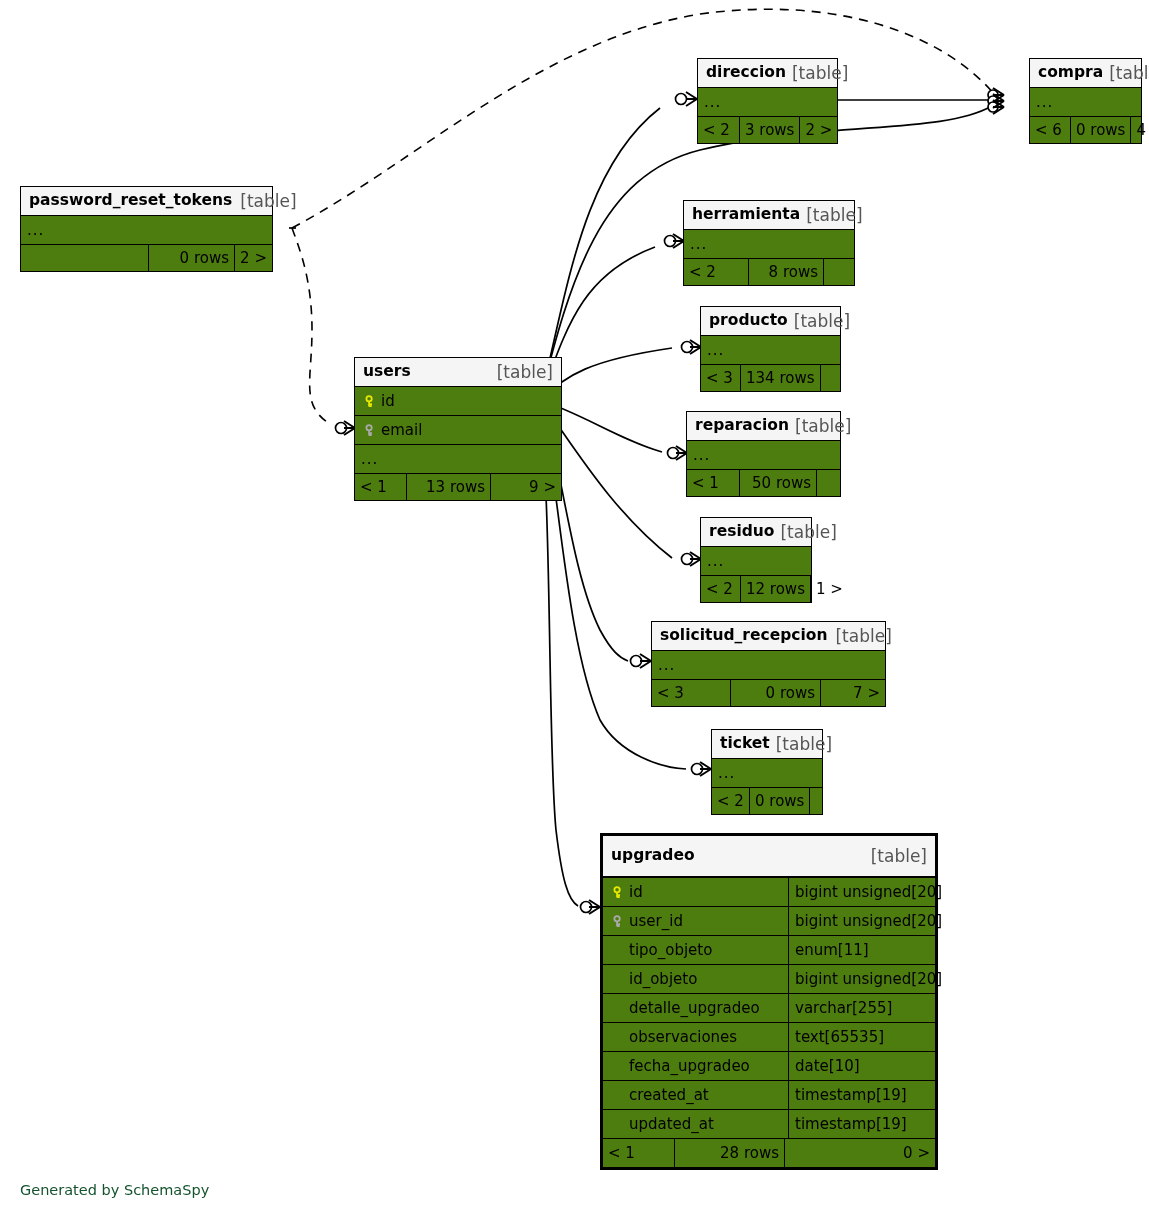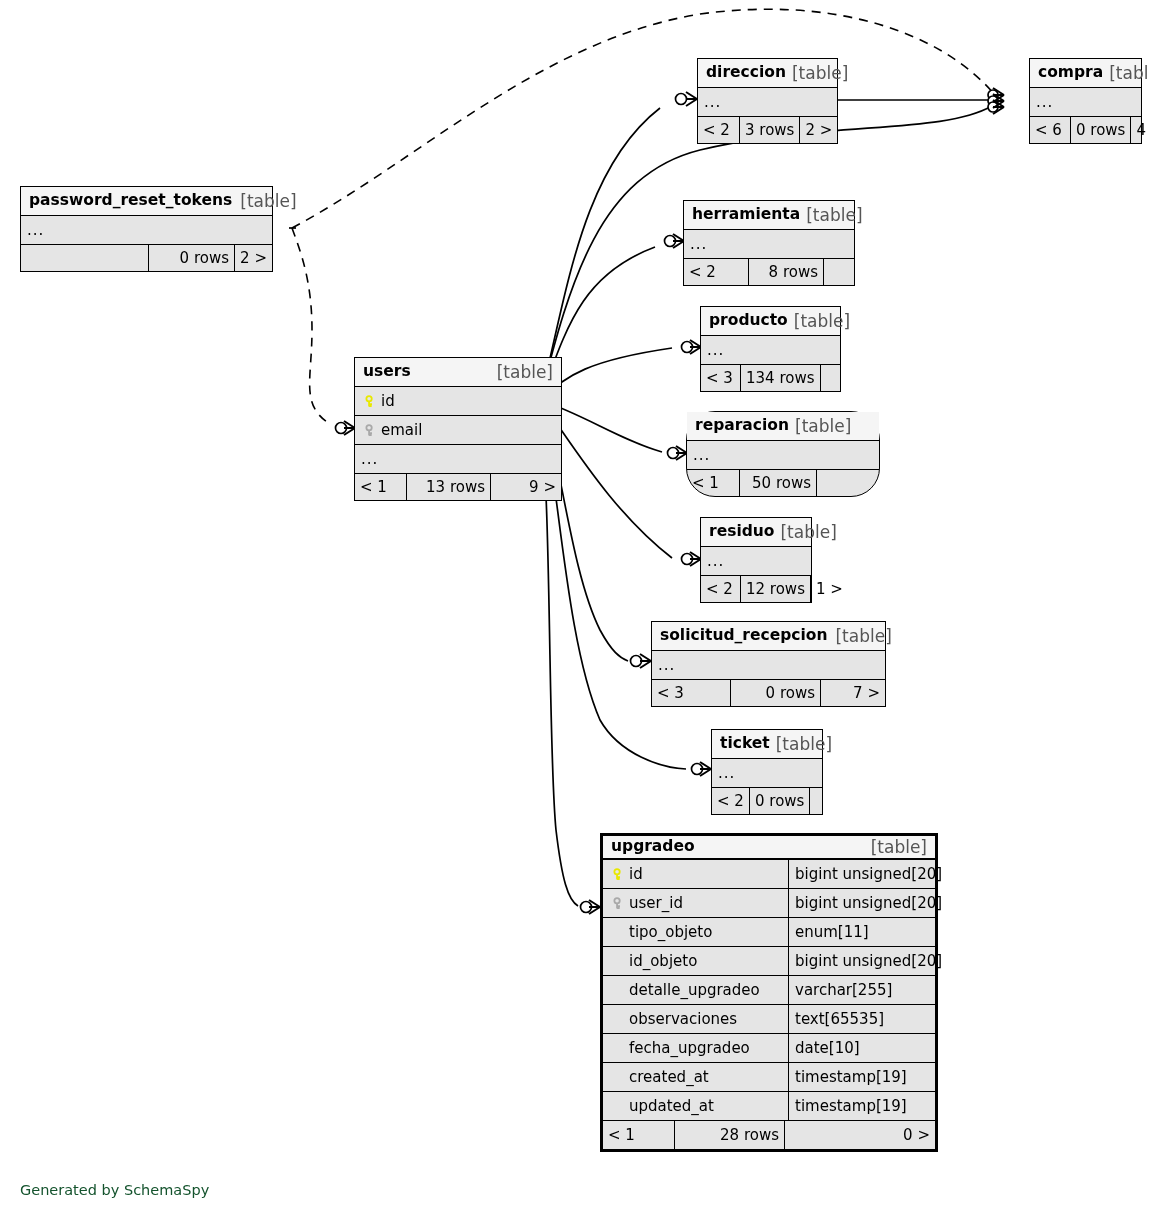--- a/index.html
+++ b/index.html
@@ -25,21 +25,21 @@
   #edge-layer {
     position: absolute;
     left: 0; top: 0;
     width: 1149px;
     height: 1211px;
     pointer-events: none;
   }
   .tbl {
     position: absolute;
     box-sizing: border-box;
-    background: #e5e5e5;
+    background: #4d7c0f;
     border: 1px solid #000000;
     font-size: 15px;
     line-height: 1;
     z-index: 5;
   }
   .tbl.focus {
     border: 3px solid #000000;
   }
   .tbl-head {
     box-sizing: border-box;
@@ -324,21 +324,21 @@
       <span class="tbl-tag">[table]</span>
     </div>
     <div class="ellipsis-row">...</div>
     <div class="footer nt">
       <div class="f-cell f-left" style="flex:0 0 40px">&lt; 3</div>
       <div class="f-cell f-mid" style="flex:0 0 78px">134 rows</div>
       <div class="f-cell f-right" style="flex:1 1 auto"></div>
     </div>
   </div>
 
-  <div class="tbl" style="left:686px; top:411px; width:194px;border-radius:29px;">
+  <div class="tbl" style="left:686px; top:411px; width:155px;">
     <div class="tbl-head tight">
       <span class="tbl-name">reparacion</span>
       <span class="tbl-tag">[table]</span>
     </div>
     <div class="ellipsis-row">...</div>
     <div class="footer nt">
       <div class="f-cell f-left" style="flex:0 0 53px">&lt; 1</div>
       <div class="f-cell f-mid" style="flex:0 0 77px">50 rows</div>
       <div class="f-cell f-right" style="flex:1 1 auto"></div>
     </div>
@@ -377,21 +377,21 @@
     </div>
     <div class="ellipsis-row">...</div>
     <div class="footer nt">
       <div class="f-cell f-left" style="flex:0 0 38px">&lt; 2</div>
       <div class="f-cell f-mid" style="flex:0 0 54px">0 rows</div>
       <div class="f-cell f-right" style="flex:1 1 auto"></div>
     </div>
   </div>
 
   <div class="tbl focus" style="left:600px; top:833px; width:338px;">
-    <div class="tbl-head" style="height:24px;">
+    <div class="tbl-head" style="height:42px;">
       <span class="tbl-name">upgradeo</span>
       <span class="tbl-tag">[table]</span>
     </div>
 
     <div class="col-row">
       <div class="col-name">
         <span class="keyslot">
           <svg class="key" viewBox="0 0 16 16">
               <circle cx="5" cy="4.6" r="3.3" fill="none" stroke="#e8e800" stroke-width="2.2"></circle>
               <path d="M5,7.6 L5,14 M5,11.4 L8.6,11.4 M5,13.6 L8.2,13.6" stroke="#e8e800" stroke-width="2.2" fill="none"></path>

